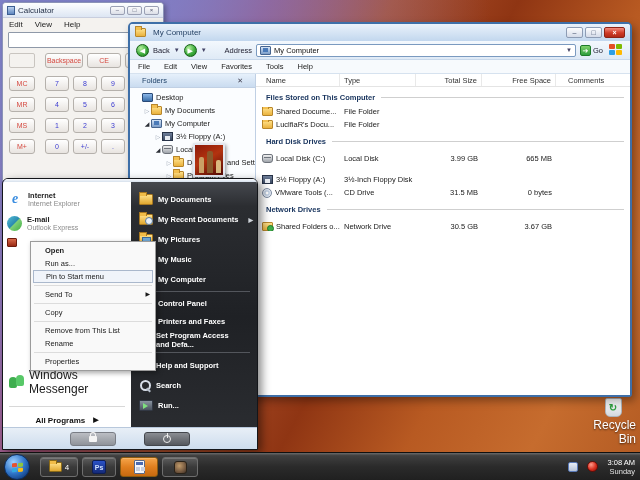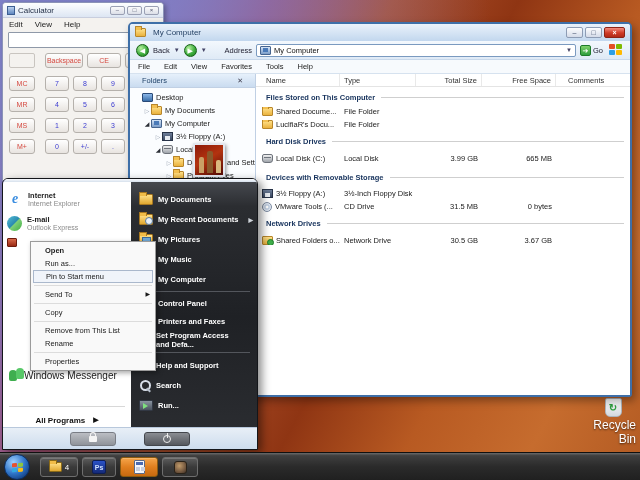--- a/index.html
+++ b/index.html
@@ -119,21 +119,21 @@
     background:linear-gradient(135deg,#57c0d8 0%,#2a8ab0 48%, #7fd07a 52%, #3fae3f 100%); }
   .hid-ico { width:10px; height:9px; background:linear-gradient(#d86a4a,#9a2a14); border:1px solid #6e1c0c; border-radius:1px; }
   .msgr-ico { width:15px; height:14px; position:relative; flex:none; }
   .msgr-ico::before, .msgr-ico::after { content:''; position:absolute; width:8px; height:11px; border-radius:4px 4px 2px 2px; }
   .msgr-ico::before { left:0; top:2px; background:#3fae4f; }
   .msgr-ico::after { right:0; top:0; background:#58c868; }
   .sm-divider { position:absolute; left:6px; right:6px; top:224px; height:1px; background:#d8d8d8; }
   .sm-allprog { position:absolute; left:0; right:0; top:229px; height:18px; display:flex; align-items:center;
     justify-content:center; gap:8px; font-size:8px; font-weight:bold; color:#111; }
   .sm-allprog .arr { font-size:7px; }
-  .sm-msgr { position:absolute; left:6px; top:186px; display:flex; align-items:center; font-size:10px; color:#1a1a1a; }
+  .sm-msgr { position:absolute; left:6px; top:186px; display:flex; align-items:center; gap:5px; font-size:12px; color:#1a1a1a; }
 
   .sm-right { flex:1; color:#fff; padding-top:7px; font-size:7.5px; font-weight:bold; overflow:hidden;
     background:linear-gradient(180deg,#45484e 0%, #2b2d31 10%, #1f2125 55%, #2a2c30 100%); }
   .pl { display:flex; align-items:center; gap:5px; padding:0 4px 0 8px; min-height:20px; }
   .pl .lbl { line-height:9px; max-width:86px; }
   .pl .sub-arr { margin-left:auto; font-size:6px; color:#cfd4da; }
   .pdiv { height:1px; background:#53565c; margin:2px 7px; }
   .si { width:14px; height:11px; flex:none; position:relative; border-radius:1px; }
   .si-folder { background:linear-gradient(#ffe089,#e0a830); border:1px solid #a87820; }
   .si-folder::before { content:''; position:absolute; top:-3px; left:-1px; width:6px; height:3px; background:#f0bc48; border:1px solid #a87820; border-bottom:none; }
@@ -389,23 +389,20 @@
         <div class="lrow" style="margin:6px 0 8px;">
           <div class="c-name">
               <span class="mi mi-disk"></span>
               <span>Local Disk (C:)</span>
             </div>
           <div class="c-type">Local Disk</div>
           <div class="c-size">3.99 GB</div>
           <div class="c-free">665 MB</div>
         </div>
 
-        <div class="gtitle">
-            <span>Devices with Removable Storage</span>
-          </div>
         <div class="lrow" style="margin-top:5px;">
           <div class="c-name">
               <span class="mi mi-floppy"></span>
               <span>3½ Floppy (A:)</span>
             </div>
           <div class="c-type">3½-Inch Floppy Disk</div>
           <div class="c-size"></div>
           <div class="c-free"></div>
         </div>
         <div class="lrow" style="margin-bottom:6px;">
@@ -566,15 +563,23 @@
     </div>
     <div class="tb" style="left:82px; width:34px;">
       <span class="tb-ps">Ps</span>
     </div>
     <div class="tb active" style="left:120px; width:38px;">
       <span class="tb-calc"></span>
     </div>
     <div class="tb" style="left:162px; width:36px;">
       <span class="tb-app"></span>
     </div>
+    <div class="tray">
+      <span class="tray-win"></span>
+      <span class="tray-red"></span>
+      <span class="clock">
+        <div>3:08 AM</div>
+        <div class="day">Sunday</div>
+      </span>
+    </div>
   </div>
 
 </div>
 
 </body></html>

